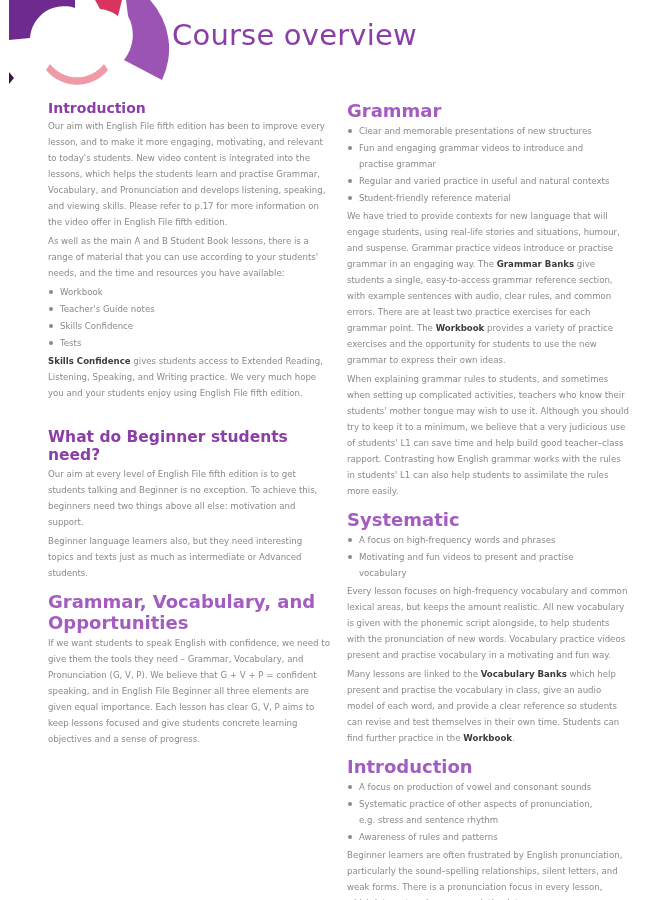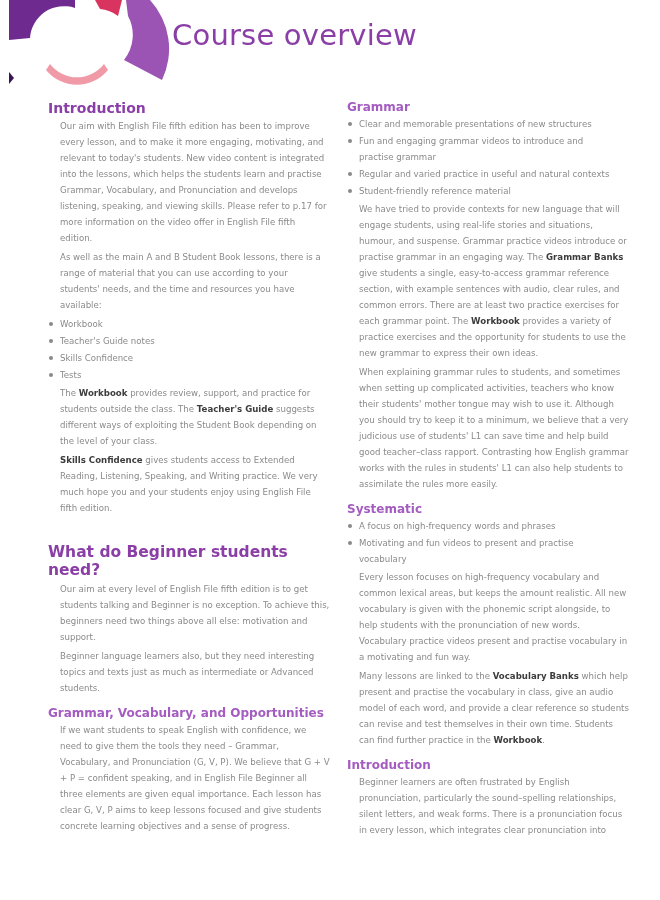--- a/index.html
+++ b/index.html
@@ -7,23 +7,23 @@
          font-family: "DejaVu Sans", sans-serif; color: #8a8a8a; }
   .logo { position: absolute; left: 0; top: 0; width: 180px; height: 95px; }
   .page-title { position: absolute; left: 172px; top: 18px; margin: 0;
                 font-family: "DejaVu Sans", sans-serif; font-weight: normal;
                 font-size: 29px; color: #8a3ea6; letter-spacing: 0.2px; }
   .col { position: absolute; top: 100px; width: 282px; }
   .col-left { left: 48px; }
   .col-right { left: 347px; }
   h2.h-main { margin: 0 0 2px 0; font-size: 14px; font-weight: bold; color: #8a3ea6; }
   h2.h-big { margin: 27px 0 2px 0; font-size: 15.5px; font-weight: bold; color: #8a3ea6; }
-  h3.h-sub { margin: 10px 0 2px 0; font-size: 12px; font-weight: bold; color: #a45cc0; }
+  h3.h-sub { margin: 10px 0 2px 0; font-size: 18px; font-weight: bold; color: #a45cc0; }
   h3.h-sub.first { margin-top: 0; }
-  p { margin: 0 0 3px 12px; font-size: 8.6px; line-height: 16px; color: #8a8a8a; }
+  p { margin: 0 0 3px 0; font-size: 8.6px; line-height: 16px; color: #8a8a8a; }
   p b { color: #3c3c3c; }
   ul { margin: 0 18px 2px 0; padding: 0; list-style: none; }
   ul li { position: relative; padding-left: 12px; font-size: 8.6px; line-height: 16px; color: #8a8a8a; margin-bottom: 1px; }
   ul li::before { content: ""; position: absolute; left: 1px; top: 6px; width: 4px; height: 4px; border-radius: 50%; background: #8a8a8a; }
 </style>
 </head>
 <body>
 
 <svg class="logo" viewBox="0 0 180 95" xmlns="http://www.w3.org/2000/svg">
 
@@ -44,21 +44,20 @@
   <section>
     <h2 class="h-main">Introduction</h2>
     <p>Our aim with English File fifth edition has been to improve every lesson, and to make it more engaging, motivating, and relevant to today's students. New video content is integrated into the lessons, which helps the students learn and practise Grammar, Vocabulary, and Pronunciation and develops listening, speaking, and viewing skills. Please refer to p.17 for more information on the video offer in English File fifth edition.</p>
     <p>As well as the main A and B Student Book lessons, there is a range of material that you can use according to your students' needs, and the time and resources you have available:</p>
     <ul>
       <li>Workbook</li>
       <li>Teacher's Guide notes</li>
       <li>Skills Confidence</li>
       <li>Tests</li>
     </ul>
-    <p><span>The </span><b>Workbook</b><span> provides review, support, and practice for students outside the class. The </span><b>Teacher's Guide</b><span> suggests different ways of exploiting the Student Book depending on the level of your class.</span></p>
     <p><b>Skills Confidence</b><span> gives students access to Extended Reading, Listening, Speaking, and Writing practice. We very much hope you and your students enjoy using English File fifth edition.</span></p>
   </section>
 
   <section>
     <h2 class="h-big">What do Beginner students need?</h2>
     <p>Our aim at every level of English File fifth edition is to get students talking and Beginner is no exception. To achieve this, beginners need two things above all else: motivation and support.</p>
     <p>Beginner language learners also, but they need interesting topics and texts just as much as intermediate or Advanced students.</p>
   </section>
 
   <section>
@@ -85,15 +84,20 @@
     <ul>
       <li>A focus on high-frequency words and phrases</li>
       <li>Motivating and fun videos to present and practise vocabulary</li>
     </ul>
     <p>Every lesson focuses on high-frequency vocabulary and common lexical areas, but keeps the amount realistic. All new vocabulary is given with the phonemic script alongside, to help students with the pronunciation of new words. Vocabulary practice videos present and practise vocabulary in a motivating and fun way.</p>
     <p><span>Many lessons are linked to the </span><b>Vocabulary Banks</b><span> which help present and practise the vocabulary in class, give an audio model of each word, and provide a clear reference so students can revise and test themselves in their own time. Students can find further practice in the </span><b>Workbook</b><span>.</span></p>
   </section>
 
   <section>
     <h3 class="h-sub">Introduction</h3>
+    <ul>
+      <li>A focus on production of vowel and consonant sounds</li>
+      <li>Systematic practice of other aspects of pronunciation, e.g. stress and sentence rhythm</li>
+      <li>Awareness of rules and patterns</li>
+    </ul>
     <p>Beginner learners are often frustrated by English pronunciation, particularly the sound–spelling relationships, silent letters, and weak forms. There is a pronunciation focus in every lesson, which integrates clear pronunciation into</p>
   </section>
 </div>
 
 </body></html>

